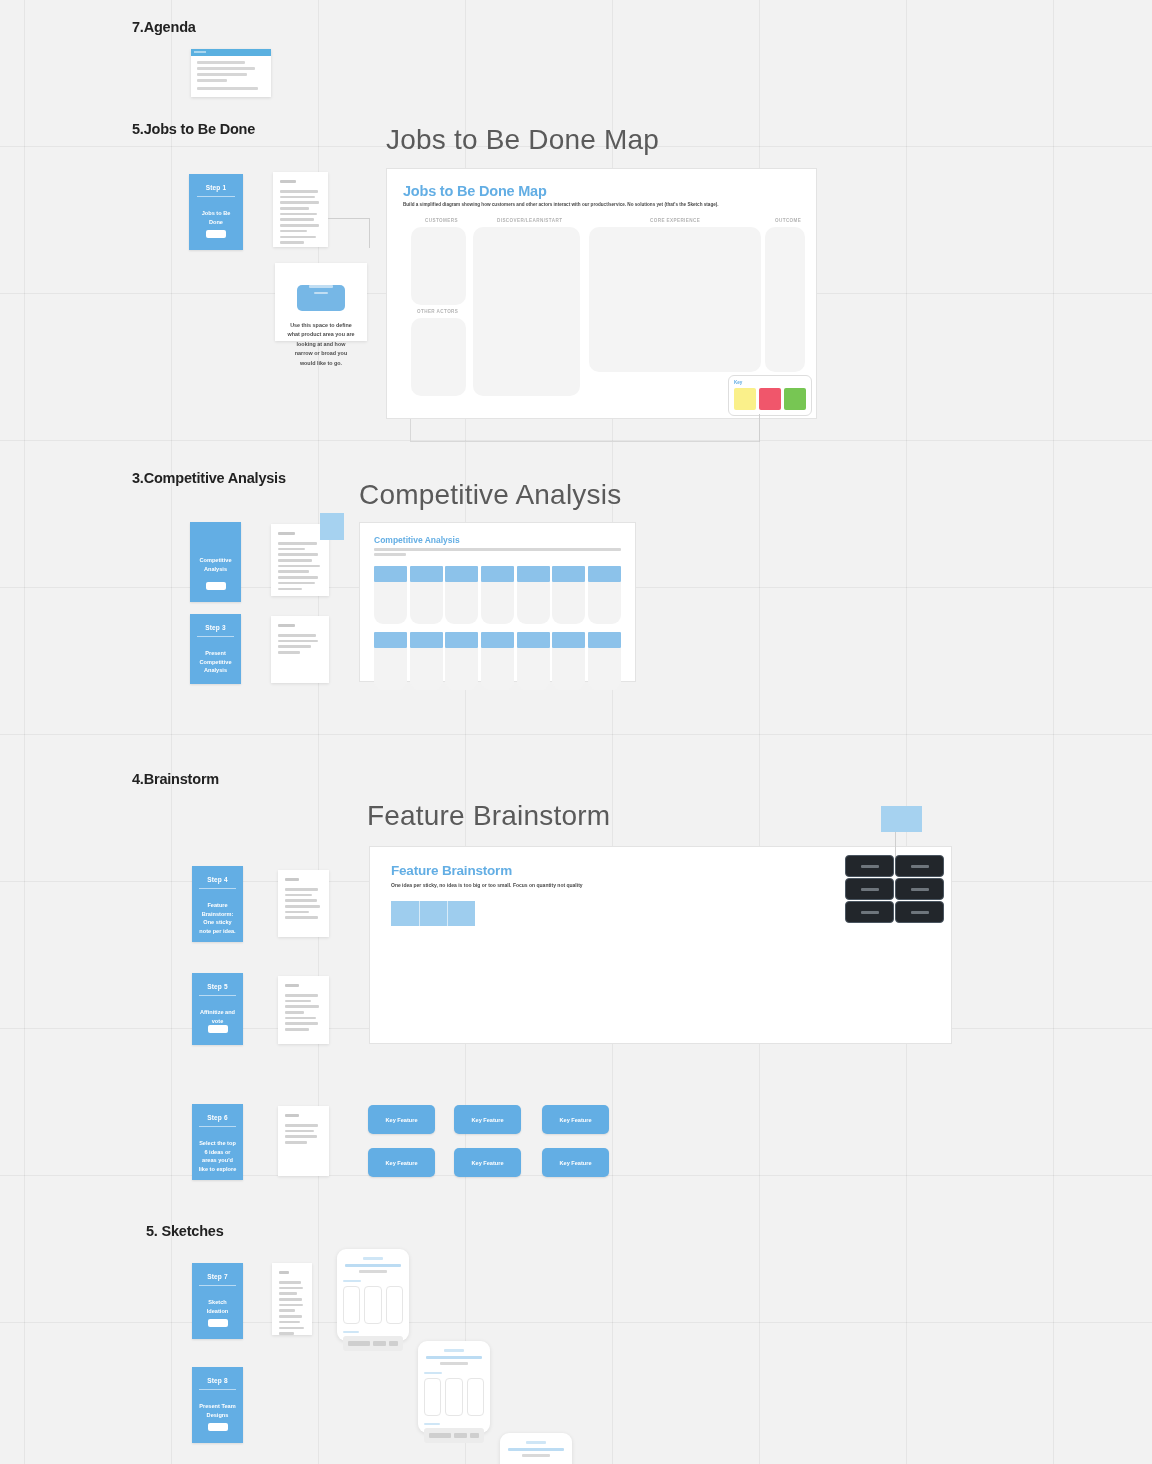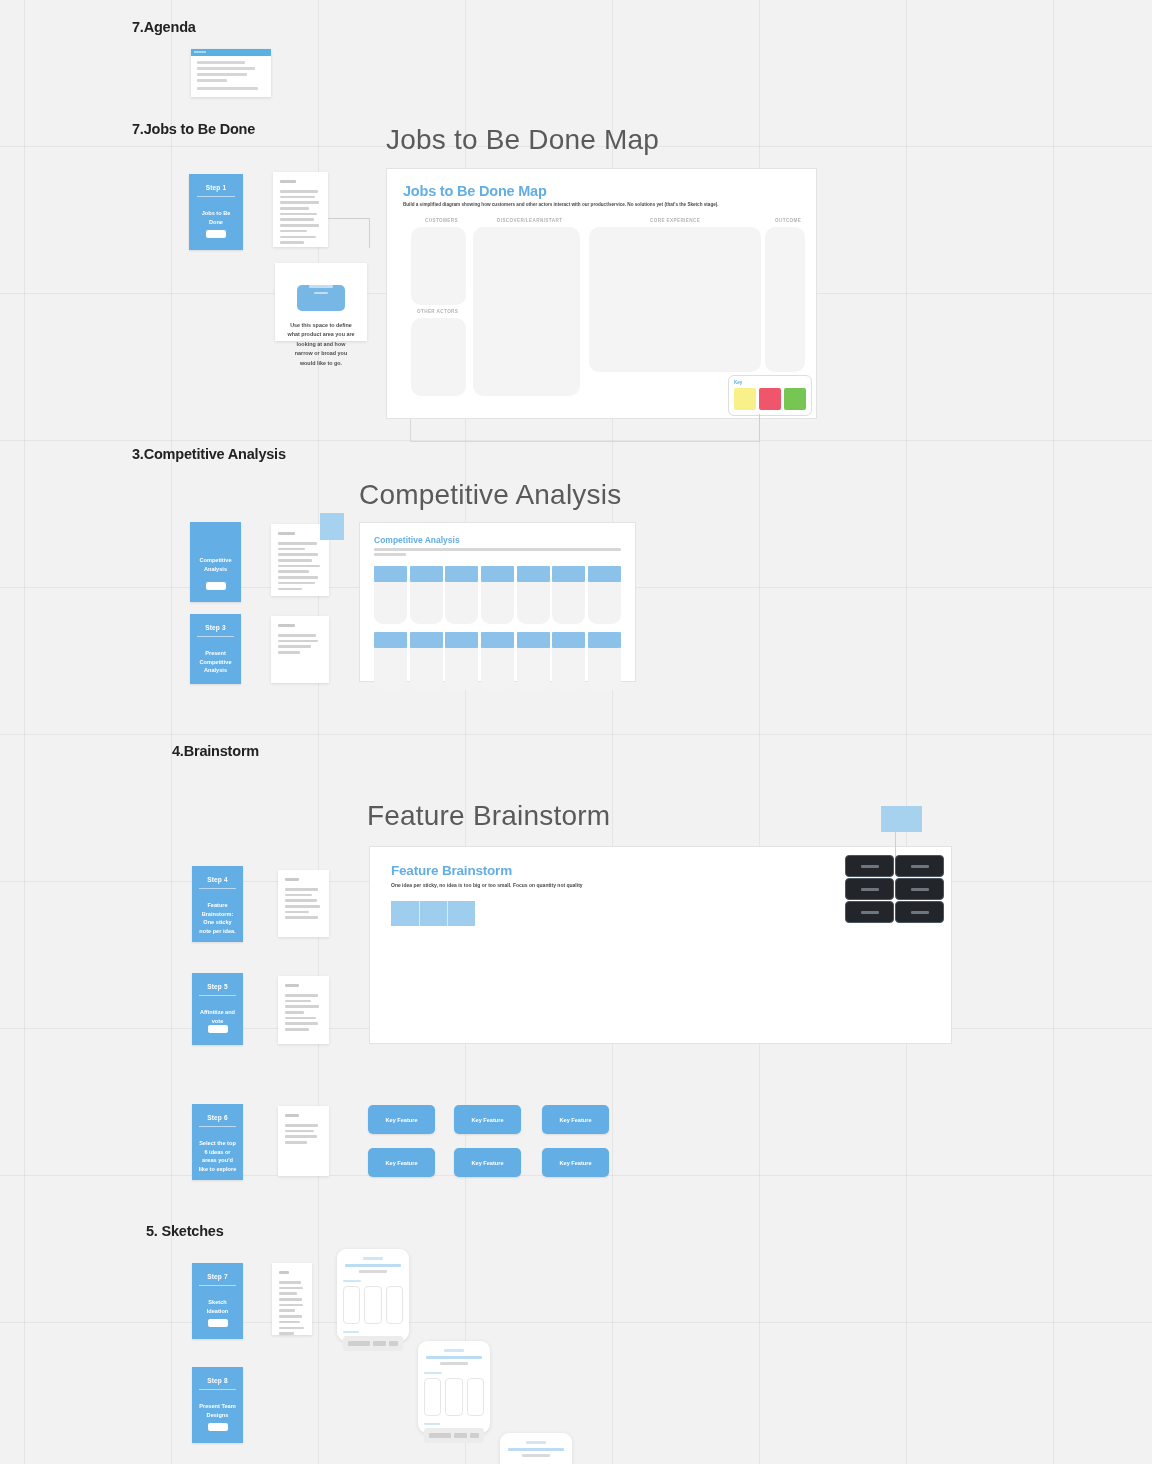--- a/index.html
+++ b/index.html
@@ -147,21 +147,21 @@
     <div class="agenda-body">
       <div class="ln" style="width:70%"></div>
       <div class="ln" style="width:86%"></div>
       <div class="ln" style="width:74%"></div>
       <div class="ln" style="width:44%"></div>
       <div class="ln" style="width:0%;height:0;margin:5px 0"></div>
       <div class="ln" style="width:90%"></div>
     </div>
   </div>
 
-  <div class="abs sec-label" style="left:132px; top:121px;">7.Jobs to Be Done</div>
+  <div class="abs sec-label" style="left:132px; top:121px;">5.Jobs to Be Done</div>
 
   <div class="abs canvas-title" style="left:386px; top:124px;">Jobs to Be Done Map</div>
 
   <div class="abs ghost-frame" style="left:410px; top:196px; width:350px; height:246px;"></div>
 
   <div class="abs step-card" style="left:189px; top:174px; width:54px; height:76px;">
     <div class="st-title">Step 1</div>
     <div class="st-desc">Jobs to Be Done</div>
     <div class="st-btn"></div>
   </div>
@@ -217,21 +217,21 @@
         <div class="keyrow">
           <span style="background:#faf08a"></span>
           <span style="background:#f0566b"></span>
           <span style="background:#77c653"></span>
         </div>
       </div>
     </div>
   </div>
   <div class="abs connector" style="left:759px; top:414px; width:1px; height:28px;"></div>
 
-  <div class="abs sec-label" style="left:132px; top:446px;">3.Competitive Analysis</div>
+  <div class="abs sec-label" style="left:132px; top:470px;">3.Competitive Analysis</div>
 
   <div class="abs canvas-title" style="left:359px; top:479px;">Competitive Analysis</div>
 
   <div class="abs step-card" style="left:190px; top:522px; width:51px; height:80px;">
     <div class="st-title" style="border:none; font-size:0; padding:0"></div>
     <div class="st-desc" style="margin-top:24px">Competitive Analysis</div>
     <div class="st-btn"></div>
   </div>
   <div class="abs doc" style="left:271px; top:524px; width:58px; height:72px;">
     <div class="hd"></div>
@@ -319,21 +319,21 @@
           <div class="tag"></div>
           <div class="body"></div>
         </div>
       <div class="ca-cell">
           <div class="tag"></div>
           <div class="body"></div>
         </div>
     </div>
   </div>
 
-  <div class="abs sec-label" style="left:132px; top:743px;margin-left:40px;">4.Brainstorm</div>
+  <div class="abs sec-label" style="left:132px; top:771px;">4.Brainstorm</div>
 
   <div class="abs canvas-title" style="left:367px; top:800px;">Feature Brainstorm</div>
 
   <div class="abs step-card" style="left:192px; top:866px; width:51px; height:76px;">
     <div class="st-title">Step 4</div>
     <div class="st-desc">Feature Brainstorm: One sticky note per idea.</div>
     <div class="st-btn"></div>
   </div>
   <div class="abs doc" style="left:278px; top:870px; width:51px; height:67px;">
     <div class="hd"></div>

